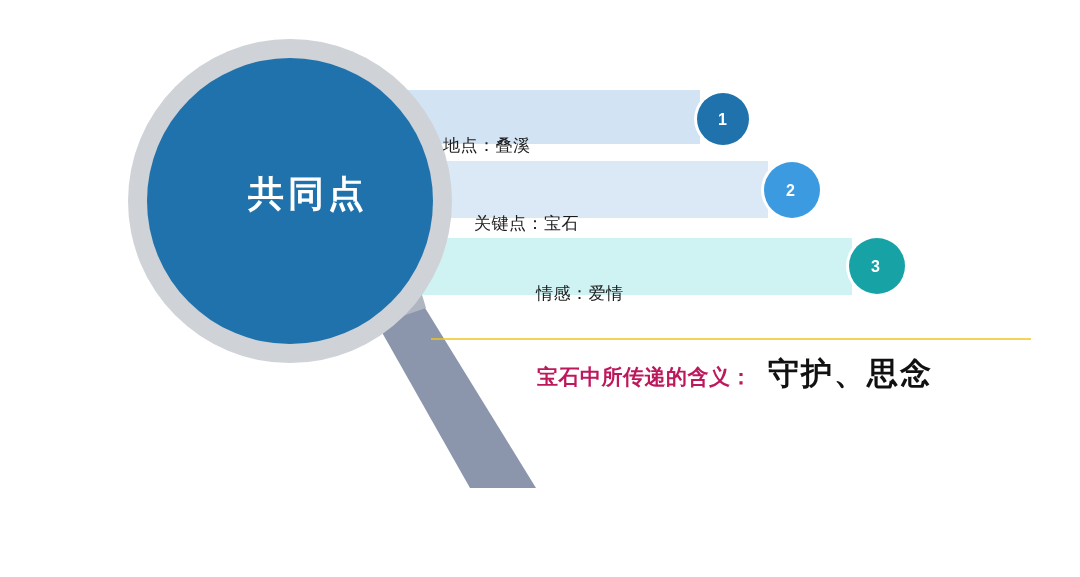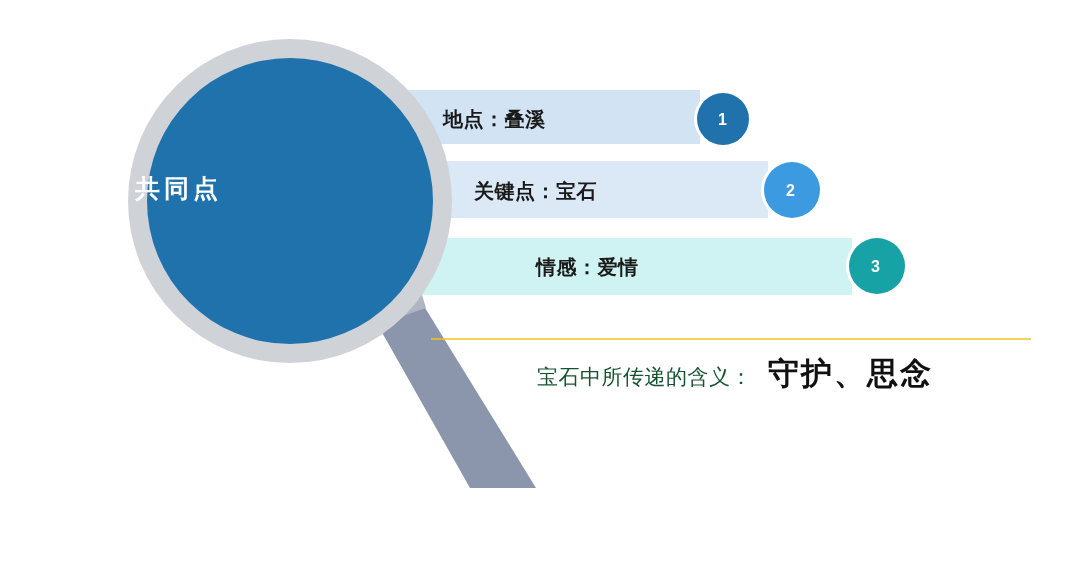--- a/index.html
+++ b/index.html
@@ -29,70 +29,72 @@
     position: absolute;
     left: 0;
     top: 0;
     width: 1080px;
     height: 577px;
   }
 
   
   .bar-label {
     position: absolute;
-    font-size: 20px;
-    font-weight: bold;
+    font-size: 17px;
+    font-weight: normal;
     color: #1a1a1a;
     letter-spacing: 0.5px;
     white-space: nowrap;
     line-height: 1;
+    margin-top: 28px;
   }
   #bar-label-1 { left: 443px; top: 109px; }
-  #bar-label-2 { left: 474px; top: 181px; }
+  #bar-label-2 { left: 474px; top: 187px; }
   #bar-label-3 { left: 536px; top: 257px; }
 
   .badge-num {
     position: absolute;
     font-size: 16px;
     font-weight: bold;
     color: #ffffff;
     line-height: 1;
     white-space: nowrap;
   }
   #badge-num-1 { left: 718px; top: 112px; }
   #badge-num-2 { left: 786px; top: 183px; }
   #badge-num-3 { left: 871px; top: 259px; }
 
   #lens-title {
     position: absolute;
-    left: 135px;
+    left: 153px;
     top: 176px;
     width: 310px;
-    font-size: 25px;
+    text-align: center;
+    font-size: 36px;
     font-weight: bold;
     color: #ffffff;
     letter-spacing: 4px;
     line-height: 1;
     white-space: nowrap;
   }
 
   
   #footer-note {
     position: absolute;
     left: 430px;
     top: 358px;
     width: 610px;
     text-align: center;
     white-space: nowrap;
     line-height: 1;
   }
   #footer-prefix {
     font-size: 21px;
-    font-weight: normal;
-    color: #14532d;
+    font-weight: bold;
+    color: #be185d;
     letter-spacing: 0.5px;
     vertical-align: baseline;
   }
   #footer-highlight {
     font-size: 31px;
     font-weight: bold;
     color: #111111;
     letter-spacing: 2px;
     vertical-align: baseline;
     margin-left: 16px;

